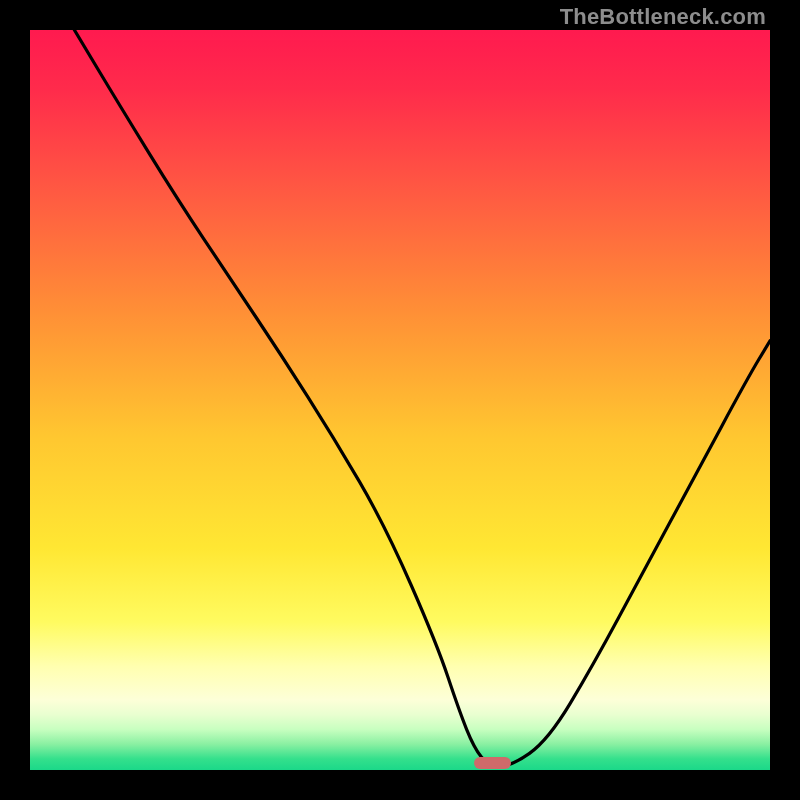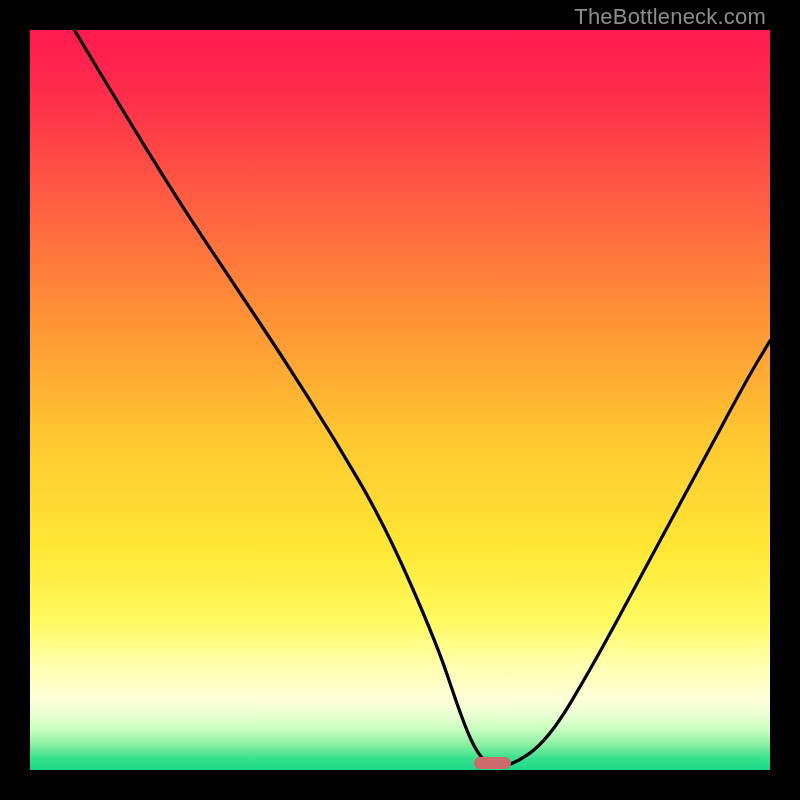--- a/index.html
+++ b/index.html
@@ -44,21 +44,21 @@
     position: absolute;
     background: #cf6a6a;
     border-radius: 8px;
   }
   .watermark {
     position: absolute;
     top: 4px;
     right: 34px;
     font-family: Arial, Helvetica, sans-serif;
     font-size: 22px;
-    font-weight: normal;
+    font-weight: bold;
     color: #8d8d8d;
     letter-spacing: 0.2px;
   }
 </style>
 </head>
 <body>
 
 <div class="frame">
   <div class="plot">
     <svg class="gradient" viewBox="0 0 740 740" preserveAspectRatio="none">

